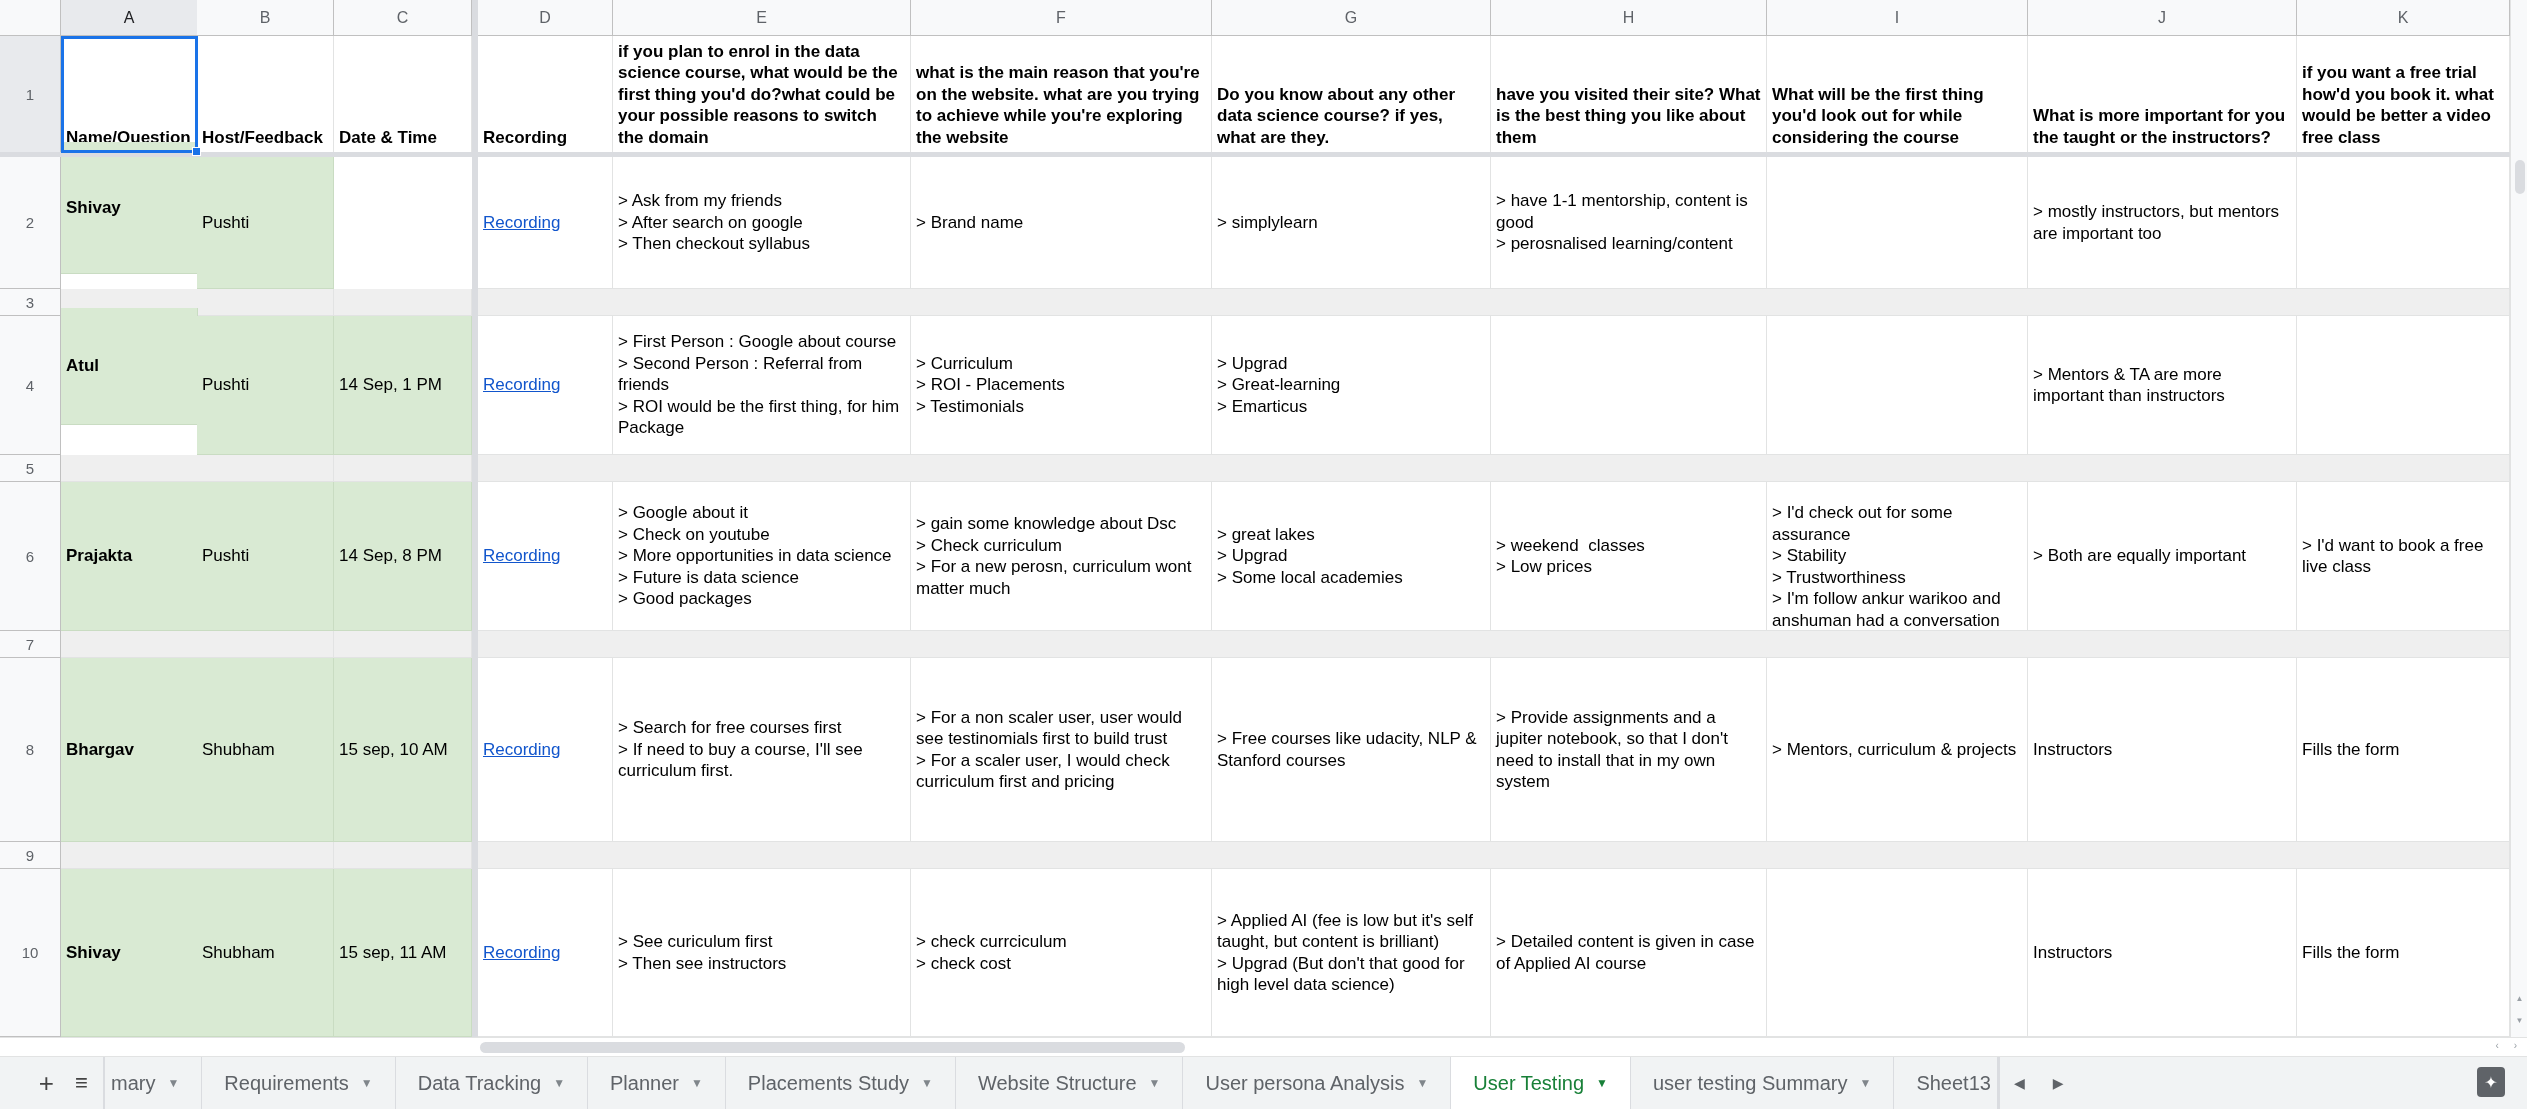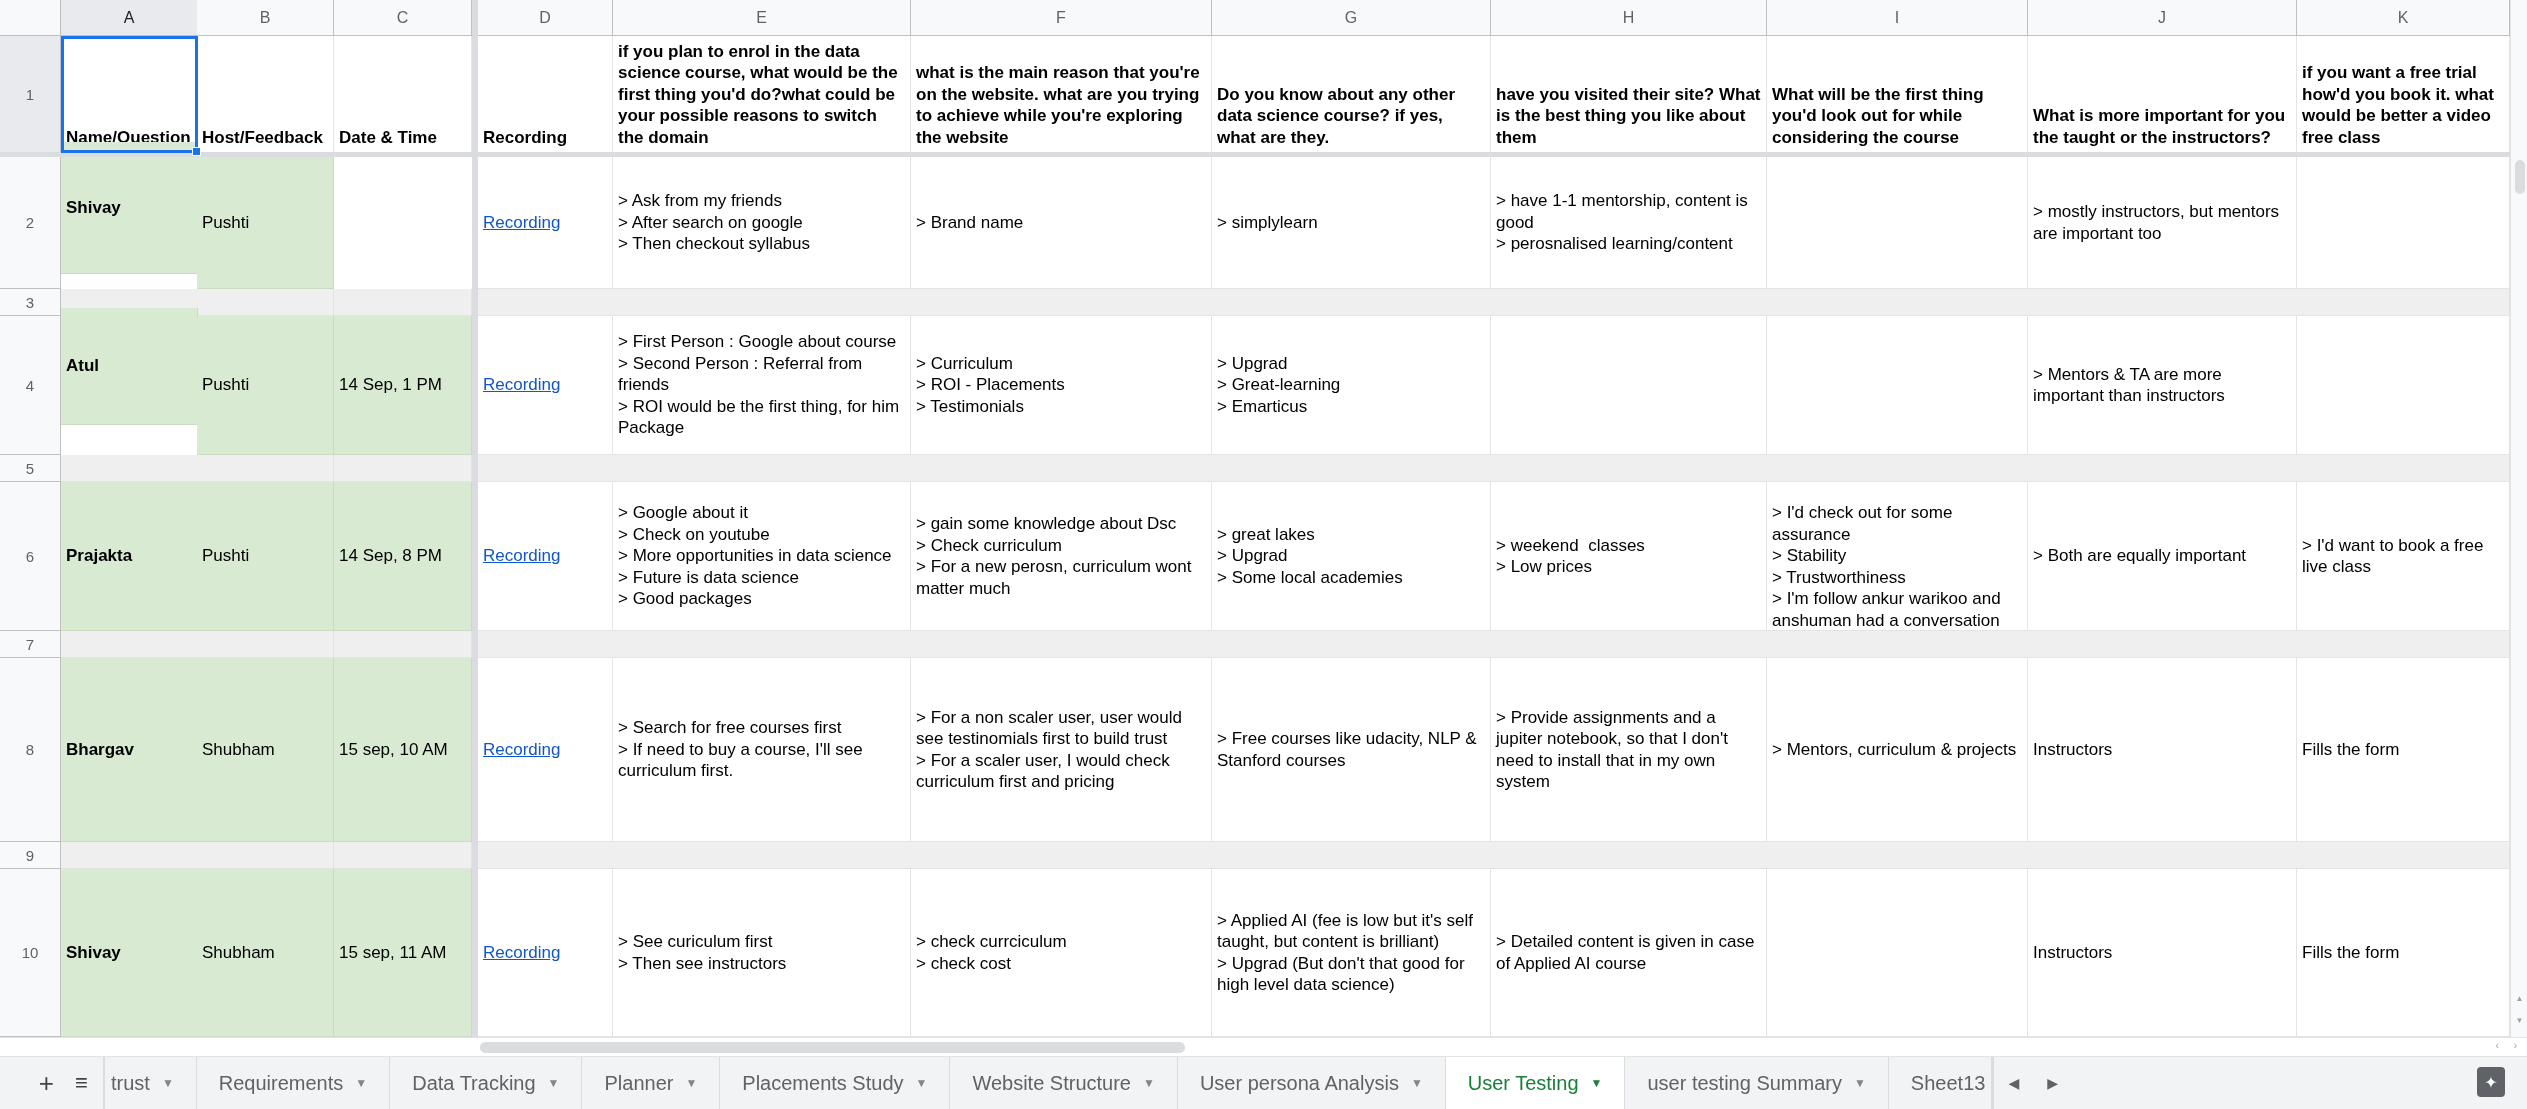--- a/index.html
+++ b/index.html
@@ -207,21 +207,21 @@
 
 <div class="tabbar">
   <div class="tb-btn tb-lead" style="justify-content:flex-end;padding-right:6px">
       <span>+</span>
     </div>
   <div class="tb-btn" style="font-size:22px">
       <span>≡</span>
     </div>
   <div class="tabs">
     <div class="tab partial">
-        <span>trust</span>
+        <span>mary</span>
         <span class="caret">▼</span>
       </div>
     <div class="tab">
         <span>Requirements</span>
         <span class="caret">▼</span>
       </div>
     <div class="tab">
         <span>Data Tracking</span>
         <span class="caret">▼</span>
       </div>

